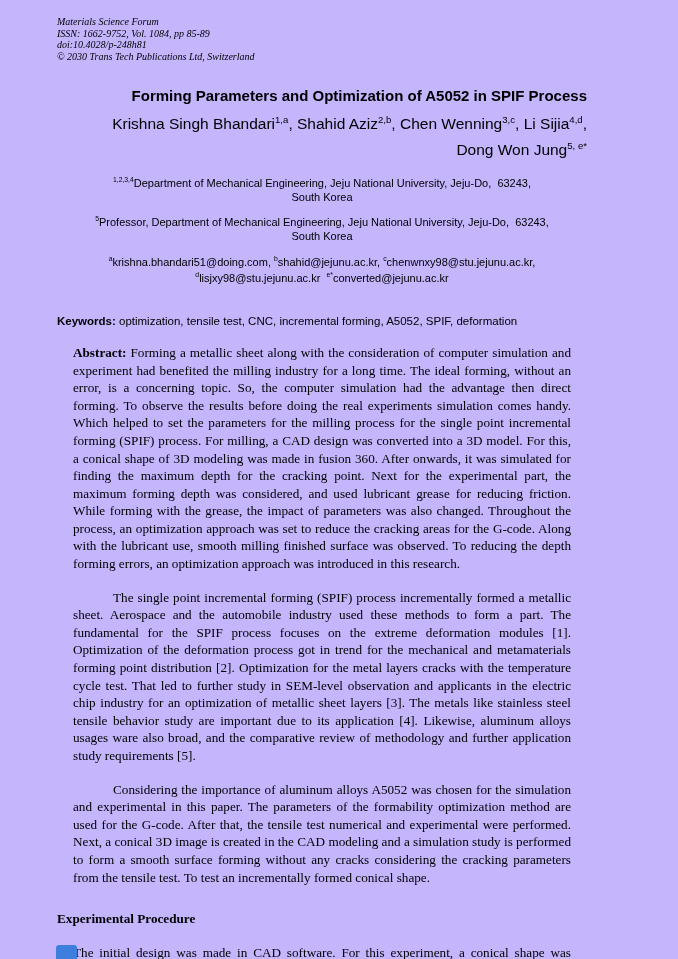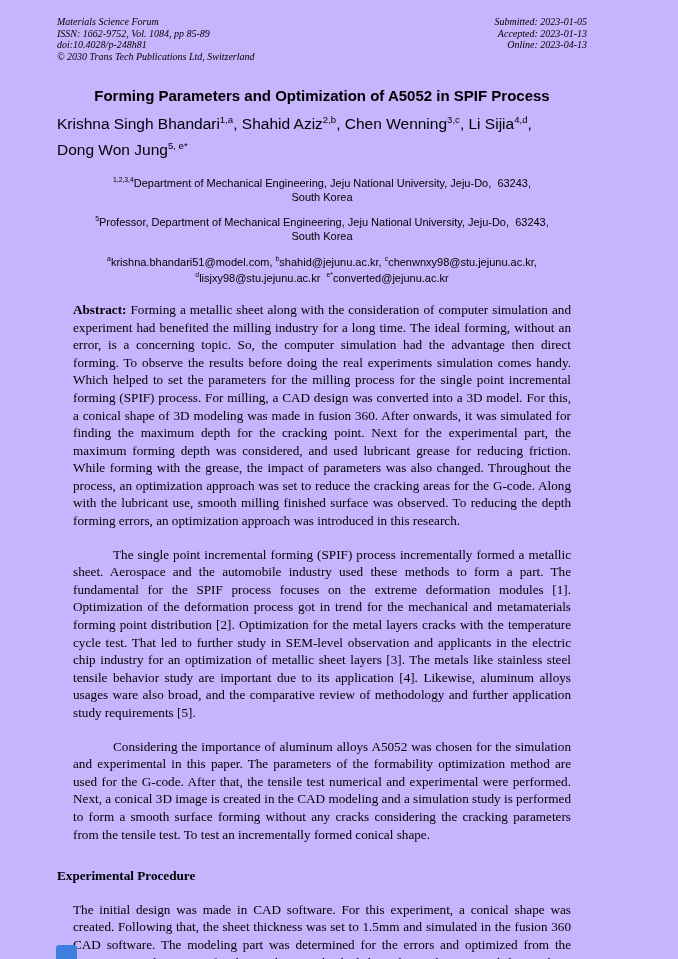--- a/index.html
+++ b/index.html
@@ -19,27 +19,27 @@
     display:flex;justify-content:space-between;
     font-family:"Liberation Serif", serif;
     font-style:italic;
     font-size:10px;line-height:11.5px;
   }
   .meta-right{text-align:right;}
   
   h1.title{
     font-family:"Liberation Sans", sans-serif;
     font-size:15px;font-weight:bold;
-    text-align:center;
+    text-align:right;
     margin:25px 0 0 0;
   }
   .authors{
     font-family:"Liberation Sans", sans-serif;
     font-size:15.5px;line-height:22px;
-    text-align:left;
+    text-align:right;
     margin-top:5px;
   }
   sup{font-size:62%;}
   .sep{white-space:pre;}
   
   .affil, .emails{
     font-family:"Liberation Sans", sans-serif;
     font-size:11px;line-height:14px;
     text-align:center;
   }
@@ -82,49 +82,45 @@
 
 <div class="page">
 
   <header class="meta">
     <div class="meta-left">
       <div>Materials Science Forum</div>
       <div>ISSN: 1662-9752, Vol. 1084, pp 85-89</div>
       <div>doi:10.4028/p-248h81</div>
       <div>© 2030 Trans Tech Publications Ltd, Switzerland</div>
     </div>
-    <div class="meta-right">
-      <div>Submitted: 2023-01-05</div>
-      <div>Accepted: 2023-01-13</div>
-      <div>Online: 2023-04-13</div>
-    </div>
   </header>
 
   <h1 class="title">Forming Parameters and Optimization of A5052 in SPIF Process</h1>
 
   <div class="authors">
     <div><span>Krishna Singh Bhandari</span><sup>1,a</sup><span class="sep">, </span><span>Shahid Aziz</span><sup>2,b</sup><span class="sep">, </span><span>Chen Wenning</span><sup>3,c</sup><span class="sep">, </span><span>Li Sijia</span><sup>4,d</sup><span class="sep">,</span></div>
     <div><span>Dong Won Jung</span><sup>5, e*</sup></div>
   </div>
 
   <div class="affil affil-1">
     <sup>1,2,3,4</sup><span>Department of Mechanical Engineering, Jeju National University, Jeju-Do,  63243,</span><br>
     <span>South Korea</span>
   </div>
 
   <div class="affil affil-2">
     <sup>5</sup><span>Professor, Department of Mechanical Engineering, Jeju National University, Jeju-Do,  63243,</span><br>
     <span>South Korea</span>
   </div>
 
   <div class="emails">
-    <div><sup>a</sup><span>krishna.bhandari51@model.com</span><span class="sep">, </span><sup>b</sup><span>shahid@jejunu.ac.kr</span><span class="sep">, </span><sup>c</sup><span>chenwnxy98@stu.jejunu.ac.kr</span><span class="sep">,</span></div>
+    <div><sup>a</sup><span>krishna.bhandari51@doing.com</span><span class="sep">, </span><sup>b</sup><span>shahid@jejunu.ac.kr</span><span class="sep">, </span><sup>c</sup><span>chenwnxy98@stu.jejunu.ac.kr</span><span class="sep">,</span></div>
     <div><sup>d</sup><span>lisjxy98@stu.jejunu.ac.kr</span><span class="sep">  </span><sup>e*</sup><span>converted@jejunu.ac.kr</span></div>
   </div>
 
+  <p class="keywords"><b>Keywords:</b><span> optimization, tensile test, CNC, incremental forming, A5052, SPIF, deformation</span></p>
 
   <p class="body abstract"><b>Abstract:</b><span> Forming a metallic sheet along with the consideration of computer simulation and experiment had benefited the milling industry for a long time. The ideal forming, without an error, is a concerning topic. So, the computer simulation had the advantage then direct forming. To observe the results before doing the real experiments simulation comes handy. Which helped to set the parameters for the milling process for the single point incremental forming (SPIF) process. For milling, a CAD design was converted into a 3D model. For this, a conical shape of 3D modeling was made in fusion 360. After onwards, it was simulated for finding the maximum depth for the cracking point. Next for the experimental part, the maximum forming depth was considered, and used lubricant grease for reducing friction. While forming with the grease, the impact of parameters was also changed. Throughout the process, an optimization approach was set to reduce the cracking areas for the G-code. Along with the lubricant use, smooth milling finished surface was observed. To reducing the depth forming errors, an optimization approach was introduced in this research.</span></p>
 
   <p class="body indent">The single point incremental forming (SPIF) process incrementally formed a metallic sheet. Aerospace and the automobile industry used these methods to form a part. The fundamental for the SPIF process focuses on the extreme deformation modules [1]. Optimization of the deformation process got in trend for the mechanical and metamaterials forming point distribution [2]. Optimization for the metal layers cracks with the temperature cycle test. That led to further study in SEM-level observation and applicants in the electric chip industry for an optimization of metallic sheet layers [3]. The metals like stainless steel tensile behavior study are important due to its application [4]. Likewise, aluminum alloys usages ware also broad, and the comparative review of methodology and further application study requirements [5].</p>
   <p class="body indent">Considering the importance of aluminum alloys A5052 was chosen for the simulation and experimental in this paper. The parameters of the formability optimization method are used for the G-code. After that, the tensile test numerical and experimental were performed. Next, a conical 3D image is created in the CAD modeling and a simulation study is performed to form a smooth surface forming without any cracks considering the cracking parameters from the tensile test. To test an incrementally formed conical shape.</p>
 
   <h2 class="sect">Experimental Procedure</h2>
   <p class="body">The initial design was made in CAD software. For this experiment, a conical shape was created. Following that, the sheet thickness was set to 1.5mm and simulated in the fusion 360 CAD software. The modeling part was determined for the errors and optimized from the setting. Next, the criteria for the crack were checked through simulation. Until the cracking point was observed from simulation</p>
 
   <div class="footer-badge" style="background: rgb(62, 126, 222);"></div>

